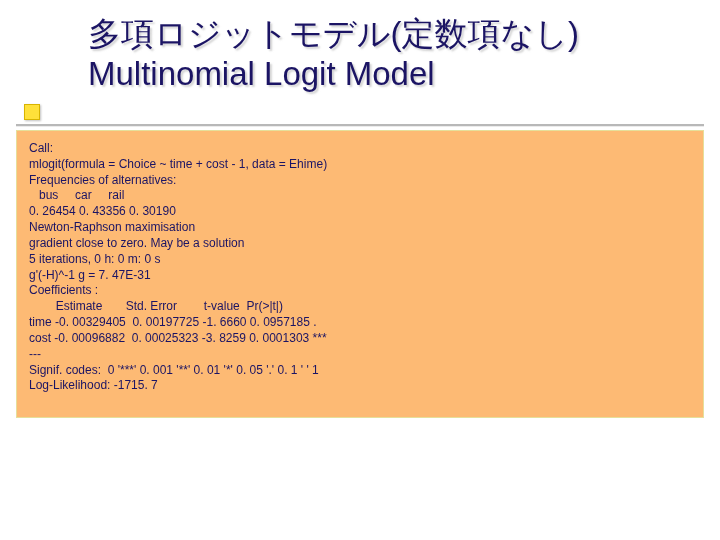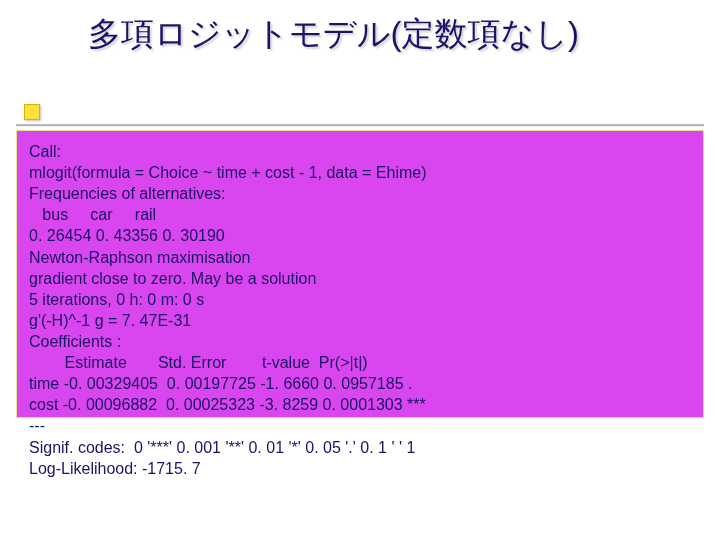--- a/index.html
+++ b/index.html
@@ -47,36 +47,37 @@
     height: 0;
     border-top: 2px solid #b8b8b8;
     box-shadow: 0 1px 0 rgba(0,0,0,0.08);
   }
   .panel {
     position: absolute;
     left: 16px;
     right: 16px;
     top: 130px;
     bottom: 14px;
-    background: #d946ef;
+    background: #fdba74;
     border: 1px solid #e6df9a;
     box-sizing: border-box;
     padding: 10px 12px 10px 12px;
     color: #1b1464;
     font-family: "Comic Sans MS", "Hiragino Kaku Gothic Pro", Verdana, sans-serif;
-    font-size: 16px;
+    font-size: 12px;
     line-height: 1.32;
     white-space: pre;
   }
   .panel .row { display: block; }
 </style>
 </head>
 <body>
 
 <div class="slide">
   <h1 class="title">
     <span>多項ロジットモデル(定数項なし)</span>
+    <span class="en">Multinomial Logit Model</span>
   </h1>
   <div class="accent"></div>
   <div class="rule"></div>
 
   <div class="panel"><span class="row">Call:</span><span class="row">mlogit(formula = Choice ~ time + cost - 1, data = Ehime)</span><span class="row">Frequencies of alternatives:</span><span class="row">   bus     car     rail</span><span class="row">0. 26454 0. 43356 0. 30190</span><span class="row">Newton-Raphson maximisation</span><span class="row">gradient close to zero. May be a solution</span><span class="row">5 iterations, 0 h: 0 m: 0 s</span><span class="row">g'(-H)^-1 g = 7. 47E-31</span><span class="row">Coefficients :</span><span class="row">        Estimate       Std. Error        t-value  Pr(&gt;|t|)</span><span class="row">time -0. 00329405  0. 00197725 -1. 6660 0. 0957185 .</span><span class="row">cost -0. 00096882  0. 00025323 -3. 8259 0. 0001303 ***</span><span class="row">---</span><span class="row">Signif. codes:  0 '***' 0. 001 '**' 0. 01 '*' 0. 05 '.' 0. 1 ' ' 1</span><span class="row">Log-Likelihood: -1715. 7</span></div>
 </div>
 
 </body></html>

